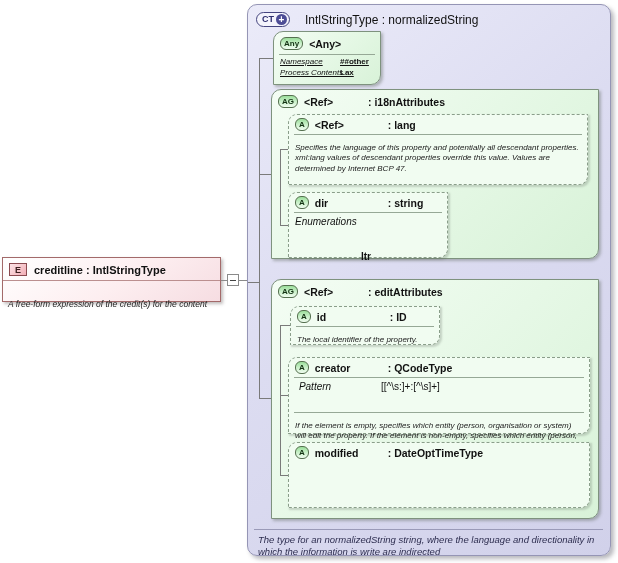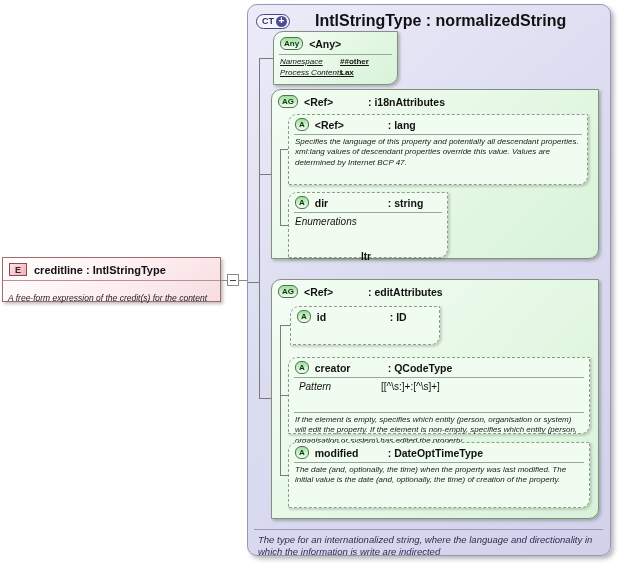--- a/index.html
+++ b/index.html
@@ -19,51 +19,51 @@
   .elem-header{display:flex;align-items:center;gap:7px;padding:5px 6px 3px;}
   .icon-e{
     width:18px;height:13px;flex-shrink:0;box-sizing:border-box;
     border:1px solid #8A4A50;
     background:linear-gradient(135deg,#fbe3e6 0%,#f3aeb6 100%);
     font-weight:bold;font-size:9px;color:#3a2020;
     display:flex;align-items:center;justify-content:center;
   }
   .elem-title{font-weight:bold;font-size:11px;white-space:nowrap;text-align:right;}
   .elem-annot{
-    border-top:1px solid #bb8f8f;margin:1px 0 0;padding:12px 5px 0;
+    border-top:1px solid #bb8f8f;margin:1px 0 0;padding:18px 5px 0;
     font-style:italic;font-size:8.5px;color:#222;white-space:nowrap;
   }
   
   .conn-line{position:absolute;left:221px;top:280px;width:26px;height:1px;background:#8a8a8a;}
   .conn-toggle{
     position:absolute;left:227px;top:274px;width:12px;height:12px;box-sizing:border-box;
     background:#fff;border:1px solid #8a8a8a;
     display:flex;align-items:center;justify-content:center;
   }
   .conn-toggle .minus{width:6px;height:1px;background:#444;}
   
   .ct-box{
     position:absolute;left:247px;top:4px;width:364px;height:552px;box-sizing:border-box;
     border:1px solid #9595b5;border-radius:10px;
     background:linear-gradient(140deg,#ebebf9 0%,#dcdcf1 45%,#d1d1ea 100%);
     box-shadow:3px 3px 4px rgba(100,100,110,.45);
   }
-  .ct-header{display:flex;align-items:center;gap:25px;padding:7px 8px 4px;}
+  .ct-header{display:flex;align-items:center;gap:15px;padding:7px 8px 4px;}
   .icon-ct{
     display:flex;align-items:center;gap:2px;height:15px;box-sizing:border-box;
     border:1px solid #45457f;border-radius:8px;background:#f4f4fc;
     padding:1px 2px 1px 5px;flex-shrink:0;
   }
   .icon-ct-label{font-weight:bold;font-size:9px;color:#2f2f6f;line-height:1;}
   .icon-ct-plus{
     width:11px;height:11px;border-radius:50%;background:#4d4d96;color:#fff;
     font-size:10px;font-weight:bold;line-height:1;
     display:flex;align-items:center;justify-content:center;
   }
-  .ct-title{font-weight:bold;font-size:16px;white-space:nowrap;}
+  .ct-title{font-weight:normal;font-size:12px;white-space:nowrap;}
   .ct-footer{
     position:absolute;left:6px;right:7px;top:524px;
     border-top:1px solid #9a9ab8;padding:4px 4px 0;
     font-style:italic;font-size:9.5px;line-height:1.3;color:#2e2e50;
   }
   
   .tl{position:absolute;background:#7a7a7a;}
   .tl-h{height:1px;}
   .tl-v{width:1px;}
   
@@ -92,21 +92,21 @@
   .attr-box{
     position:absolute;box-sizing:border-box;
     border:1px dashed #8a9e8a;border-radius:9px 0 9px 0;
     background:#f1fcf1;
     box-shadow:1.5px 1.5px 2px rgba(90,100,90,.25);
   }
   .a-header{display:flex;align-items:center;gap:6px;padding:3px 6px 2px;}
   .a-name{font-weight:bold;font-size:10.5px;min-width:47px;white-space:nowrap;}
   .a-type{font-weight:bold;font-size:10.5px;white-space:nowrap;margin-left:20px;}
   .a-annot{
-    border-top:1px solid #96a896;margin:1px 5px 0;padding:2px 1px 0;
+    border-top:1px solid #96a896;margin:1px 5px 0;padding:8px 1px 0;
     font-style:italic;font-size:8px;line-height:1.3;color:#1a1a1a;
   }
   .a-facets{
     border-top:1px solid #96a896;margin:1px 5px 0;padding:2px 1px 18px;
     display:flex;font-size:10px;line-height:1.3;
   }
   .a-facets .facet-label{width:66px;}
   .a-facets.pattern .facet-label{width:40px;text-align:center;}
   .a-facets .facet-value span{display:block;margin-top:35px;}
   .facet-value.regular{font-weight:normal;margin-left:46px;}
@@ -138,21 +138,21 @@
       </span>
       <span class="ct-title">IntlStringType : normalizedString</span>
     </div>
 
     <div class="tl tl-v" style="left:11px;top:53px;height:341px;"></div>
     <div class="tl tl-h" style="left:11px;top:53px;width:15px;"></div>
     <div class="tl tl-h" style="left:11px;top:169px;width:13px;"></div>
     <div class="tl tl-h" style="left:0;top:277px;width:12px;"></div>
     <div class="tl tl-h" style="left:11px;top:393px;width:13px;"></div>
 
-    <div class="g-box" style="left:25px;top:26px;width:125px;height:54px;">
+    <div class="g-box" style="left:25px;top:26px;width:108px;height:54px;">
       <div class="g-header">
         <span class="icon-g">Any</span>
         <span class="g-title">&lt;Any&gt;</span>
       </div>
       <div class="facet-table">
         <div class="facet-row">
           <span class="facet-label">Namespace</span>
           <span class="facet-value">##other</span>
         </div>
         <div class="facet-row">
@@ -210,20 +210,21 @@
       <div class="tl tl-h" style="left:8px;top:45px;width:10px;"></div>
       <div class="tl tl-h" style="left:8px;top:115px;width:8px;"></div>
       <div class="tl tl-h" style="left:8px;top:195px;width:8px;"></div>
 
       <div class="attr-box" style="left:18px;top:26px;width:150px;height:39px;">
         <div class="a-header">
           <span class="icon-g">A</span>
           <span class="a-name">id</span>
           <span class="a-type">: ID</span>
         </div>
+        <div class="a-annot">The local identifier of the property.</div>
       </div>
 
       <div class="attr-box" style="left:16px;top:77px;width:302px;height:77px;">
         <div class="a-header">
           <span class="icon-g">A</span>
           <span class="a-name">creator</span>
           <span class="a-type">: QCodeType</span>
         </div>
         <div class="a-facets pattern">
           <span class="facet-label">Pattern</span>
@@ -231,20 +232,19 @@
         </div>
         <div class="a-annot">If the element is empty, specifies which entity (person, organisation or system) will edit the property. If the element is non-empty, specifies which entity (person, organisation or system) has edited the property.</div>
       </div>
 
       <div class="attr-box" style="left:16px;top:162px;width:302px;height:66px;">
         <div class="a-header">
           <span class="icon-g">A</span>
           <span class="a-name">modified</span>
           <span class="a-type">: DateOptTimeType</span>
         </div>
-        <div class="a-annot">The date (and, optionally, the time) when the property was last modified. The initial value is the date (and, optionally, the time) of creation of the property.</div>
-      </div>
-    </div>
-
-    <div class="ct-footer">The type for an internationalized string, where the language and directionality in which the information is write are indirected</div>
+      </div>
+    </div>
+
+    <div class="ct-footer">The type for an normalizedString string, where the language and directionality in which the information is write are indirected</div>
   </div>
 
 </div>
 
 </body></html>

